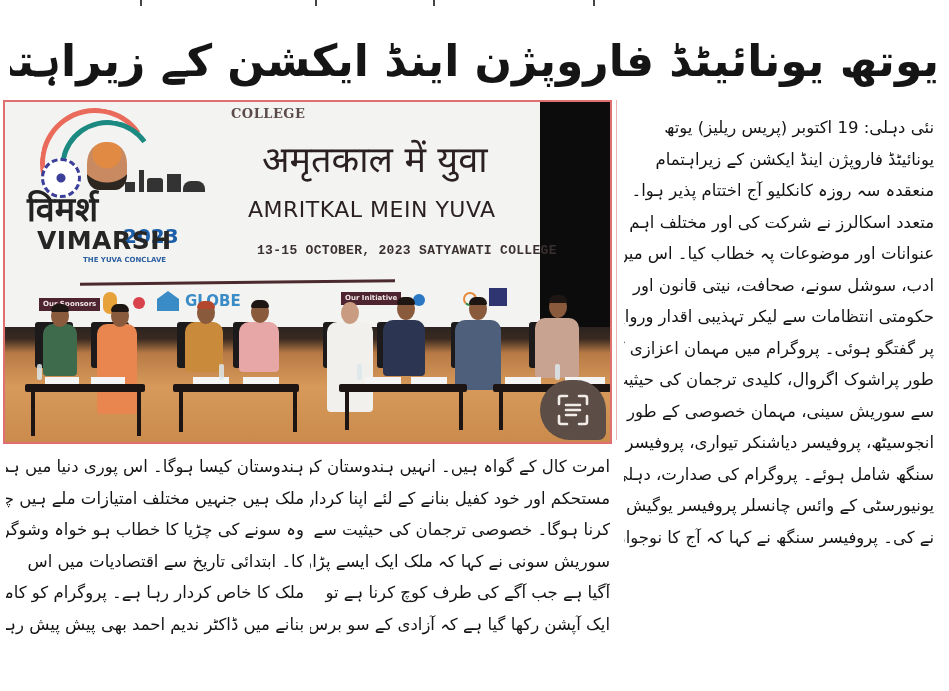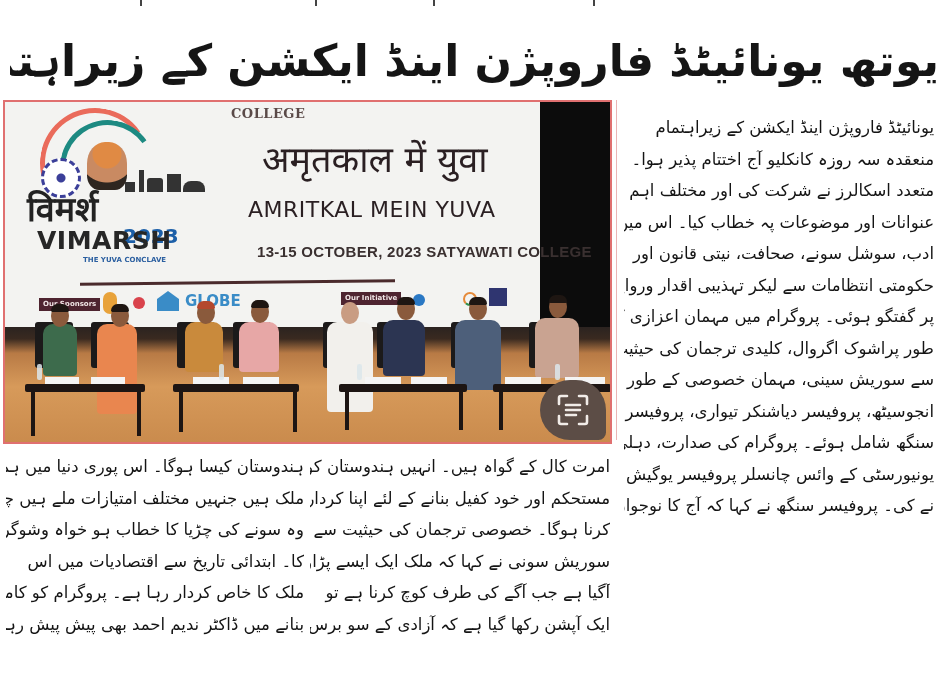--- a/index.html
+++ b/index.html
@@ -42,21 +42,21 @@
   .skyline span { position: absolute; bottom: 0; background: #333; }
 
   .vimarsh-hindi { position: absolute; left: 22px; top: 88px; font-size: 34px; font-weight: bold; color: #222; line-height: 38px; }
   .vimarsh-year { position: absolute; left: 118px; top: 98px; font-size: 20px; font-weight: bold; color: #1c5fa8; margin-top: 24px; }
   .vimarsh-en { position: absolute; left: 32px; top: 124px; font-size: 25px; font-weight: bold; color: #262626; letter-spacing: 0.5px; }
   .vimarsh-tag { position: absolute; left: 78px; top: 154px; font-size: 7px; color: #2b5fa0; font-weight: bold; }
 
   .presents { position: absolute; left: 226px; top: 4px; font-family: "DejaVu Serif", serif; font-size: 13px; font-weight: bold; color: #5a4a48; letter-spacing: 0.5px; }
   .title-hindi { position: absolute; left: 257px; top: 36px; font-size: 36px; color: #2a1f22; line-height: 44px; }
   .title-en { position: absolute; left: 243px; top: 95px; font-size: 22px; color: #2a1f22; letter-spacing: 0.5px; }
-  .title-date { position: absolute; left: 252px; top: 141px; font-family: Liberation Sans, sans-serif; font-size: 15px; font-weight: bold; color: #3a3030; letter-spacing: 0.3px; }
+  .title-date { position: absolute; left: 252px; top: 141px; font-family: Liberation Mono, monospace; font-size: 13px; font-weight: bold; color: #3a3030; letter-spacing: 0.3px; }
   .divider-bar { position: absolute; left: 75px; top: 179px; width: 315px; height: 3px; background: #4a2a2c; transform: rotate(-0.6deg); }
 
   .label-box { position: absolute; height: 13px; padding: 0 4px; background: #4e2430; color: #f1e6e6; font-size: 7px; line-height: 13px; font-weight: bold; }
   .sponsor-logo { position: absolute; }
   .head { position: absolute; width: 18px; height: 22px; border-radius: 50%; background: #8a5a3c; }
   .hair { position: absolute; width: 18px; height: 8px; border-radius: 9px 9px 2px 2px; background: #1e1612; }
   .body { position: absolute; border-radius: 10px 10px 4px 4px; }
   .chair { position: absolute; background: #1c1a1a; border-radius: 3px; }
   .table { position: absolute; background: #1d1513; border-radius: 2px; }
   .table-leg { position: absolute; width: 4px; background: #1d1513; }
@@ -217,20 +217,21 @@
 </div>
 
 <div class="lens-button">
   <svg viewBox="0 0 36 36">
     <path d="M4 12V6a2 2 0 0 1 2-2h6M24 4h6a2 2 0 0 1 2 2v6M32 24v6a2 2 0 0 1-2 2h-6M12 32H6a2 2 0 0 1-2-2v-6" fill="none" stroke="#f1ece8" stroke-width="2.6" stroke-linecap="round"></path>
     <path d="M11 13h14M11 18h14M11 23h10" stroke="#f1ece8" stroke-width="2.6" stroke-linecap="round"></path>
   </svg>
 </div>
 
 <div class="col col-right">
+  <p>نئی دہلی: 19 اکتوبر (پریس ریلیز) یوتھ</p>
   <p>یونائیٹڈ فاروپژن اینڈ ایکشن کے زیراہتمام</p>
   <p>منعقدہ سہ روزہ کانکلیو آج اختتام پذیر ہوا۔</p>
   <p>متعدد اسکالرز نے شرکت کی اور مختلف اہم</p>
   <p>عنوانات اور موضوعات پہ خطاب کیا۔ اس میں</p>
   <p>ادب، سوشل سونے، صحافت، نیتی قانون اور</p>
   <p>حکومتی انتظامات سے لیکر تہذیبی اقدار وروایات</p>
   <p>پر گفتگو ہوئی۔ پروگرام میں مہمان اعزازی کے</p>
   <p>طور پراشوک اگروال، کلیدی ترجمان کی حیثیت</p>
   <p>سے سوریش سینی، مہمان خصوصی کے طور پروفیسر</p>
   <p>انجوسیٹھ، پروفیسر دیاشنکر تیواری، پروفیسر ہریندر</p>

